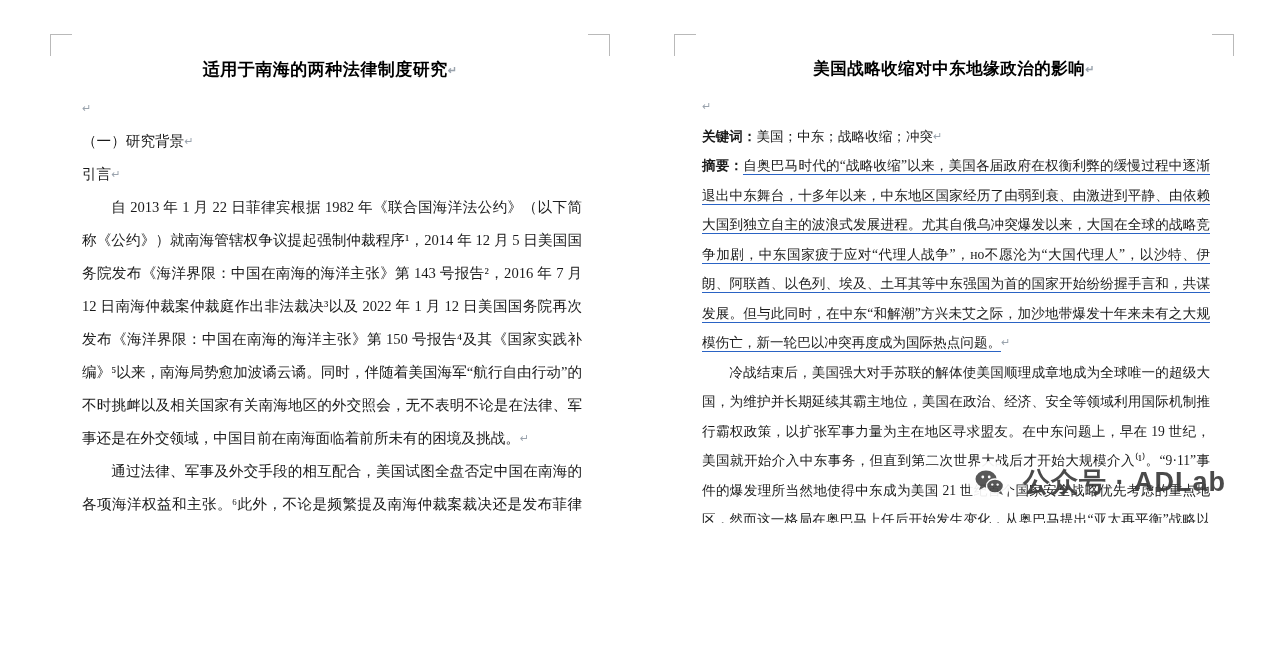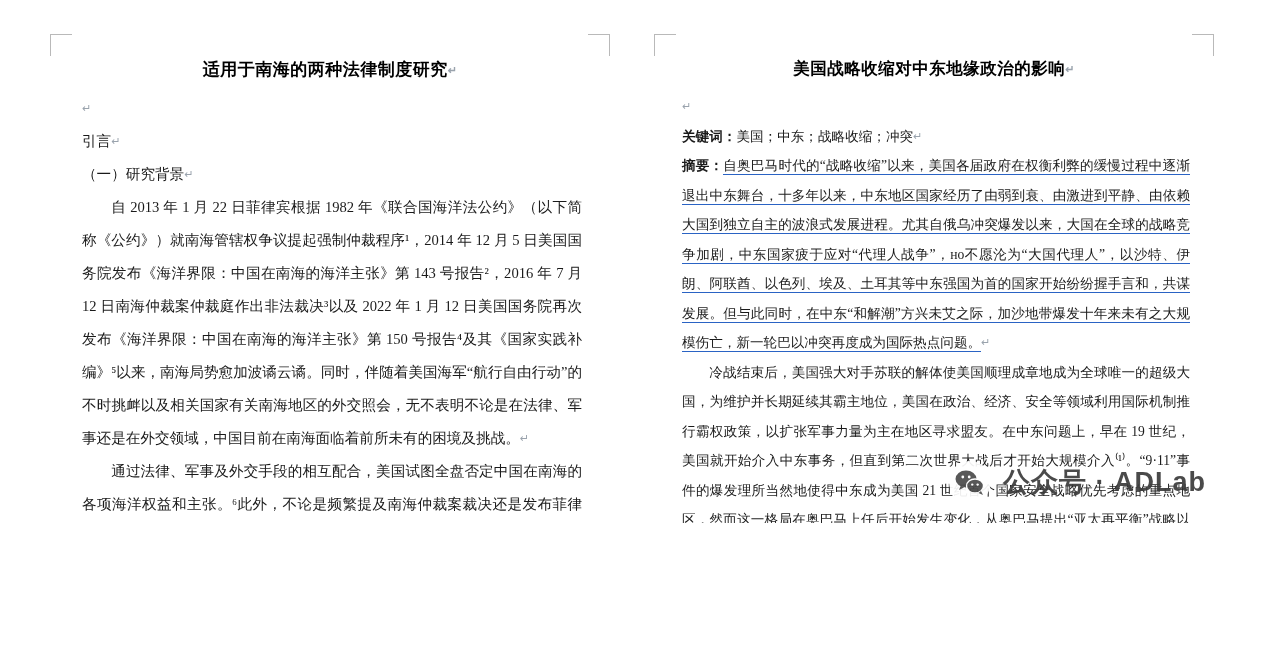--- a/index.html
+++ b/index.html
@@ -18,21 +18,21 @@
   }
   
   .page {
     position: absolute;
     top: 0;
     height: 523px;
     background: #ffffff;
     overflow: hidden;
   }
   .page-left  { left: 40px;  width: 580px; }
-  .page-right { left: 644px; width: 580px; text-decoration: underline; }
+  .page-right { left: 664px; width: 580px; text-decoration: underline; }
 
   
   .crop {
     position: absolute;
     width: 22px; height: 22px;
     border-color: #b9b9b9;
     border-style: solid;
     border-width: 0;
   }
   .crop.tl { border-left-width: 1px; border-top-width: 1px; }
@@ -106,22 +106,22 @@
   <div class="page page-left">
     <div class="crop tl" style="left:10px; top:34px;"></div>
     <div class="crop tr" style="right:10px; top:34px;"></div>
 
     <div class="doc-title doc-title-left">
       <span>适用于南海的两种法律制度研究</span><span class="pilcrow">↵</span>
     </div>
 
     <div class="body-col body-left">
       <p><span class="pilcrow">↵</span></p>
+      <p><span>（一）研究背景</span><span class="pilcrow">↵</span></p>
       <p><span>引言</span><span class="pilcrow">↵</span></p>
-      <p><span>（一）研究背景</span><span class="pilcrow">↵</span></p>
       <p class="indent"><span>自 2013 年 1 月 22 日菲律宾根据 1982 年《联合国海洋法公约》（以下简称《公约》）就南海管辖权争议提起强制仲裁程序¹，2014 年 12 月 5 日美国国务院发布《海洋界限：中国在南海的海洋主张》第 143 号报告²，2016 年 7 月 12 日南海仲裁案仲裁庭作出非法裁决³以及 2022 年 1 月 12 日美国国务院再次发布《海洋界限：中国在南海的海洋主张》第 150 号报告⁴及其《国家实践补编》⁵以来，南海局势愈加波谲云谲。同时，伴随着美国海军“航行自由行动”的不时挑衅以及相关国家有关南海地区的外交照会，无不表明不论是在法律、军事还是在外交领域，中国目前在南海面临着前所未有的困境及挑战。</span><span class="pilcrow">↵</span></p>
       <p class="indent"><span>通过法律、军事及外交手段的相互配合，美国试图全盘否定中国在南海的各项海洋权益和主张。⁶此外，不论是频繁提及南海仲裁案裁决还是发布菲律宾语及越南语版本的《海洋界限》第 150 号报告执行摘要，美国致力于挑拨中国与南海周边声索国之间关系的目的昭然若揭。不难看出，美国在不断推进南海区域的法律战进程，以升级南海区域的对抗局势，从而巩固其对国际海洋法规则和规范解释的主导权和话语权。</span><span class="pilcrow">↵</span></p>
       <p class="indent"></p>
     </div>
   </div>
 
   <div class="page page-right">
     <div class="crop tl" style="left:10px; top:34px;"></div>
     <div class="crop tr" style="right:10px; top:34px;"></div>
 

